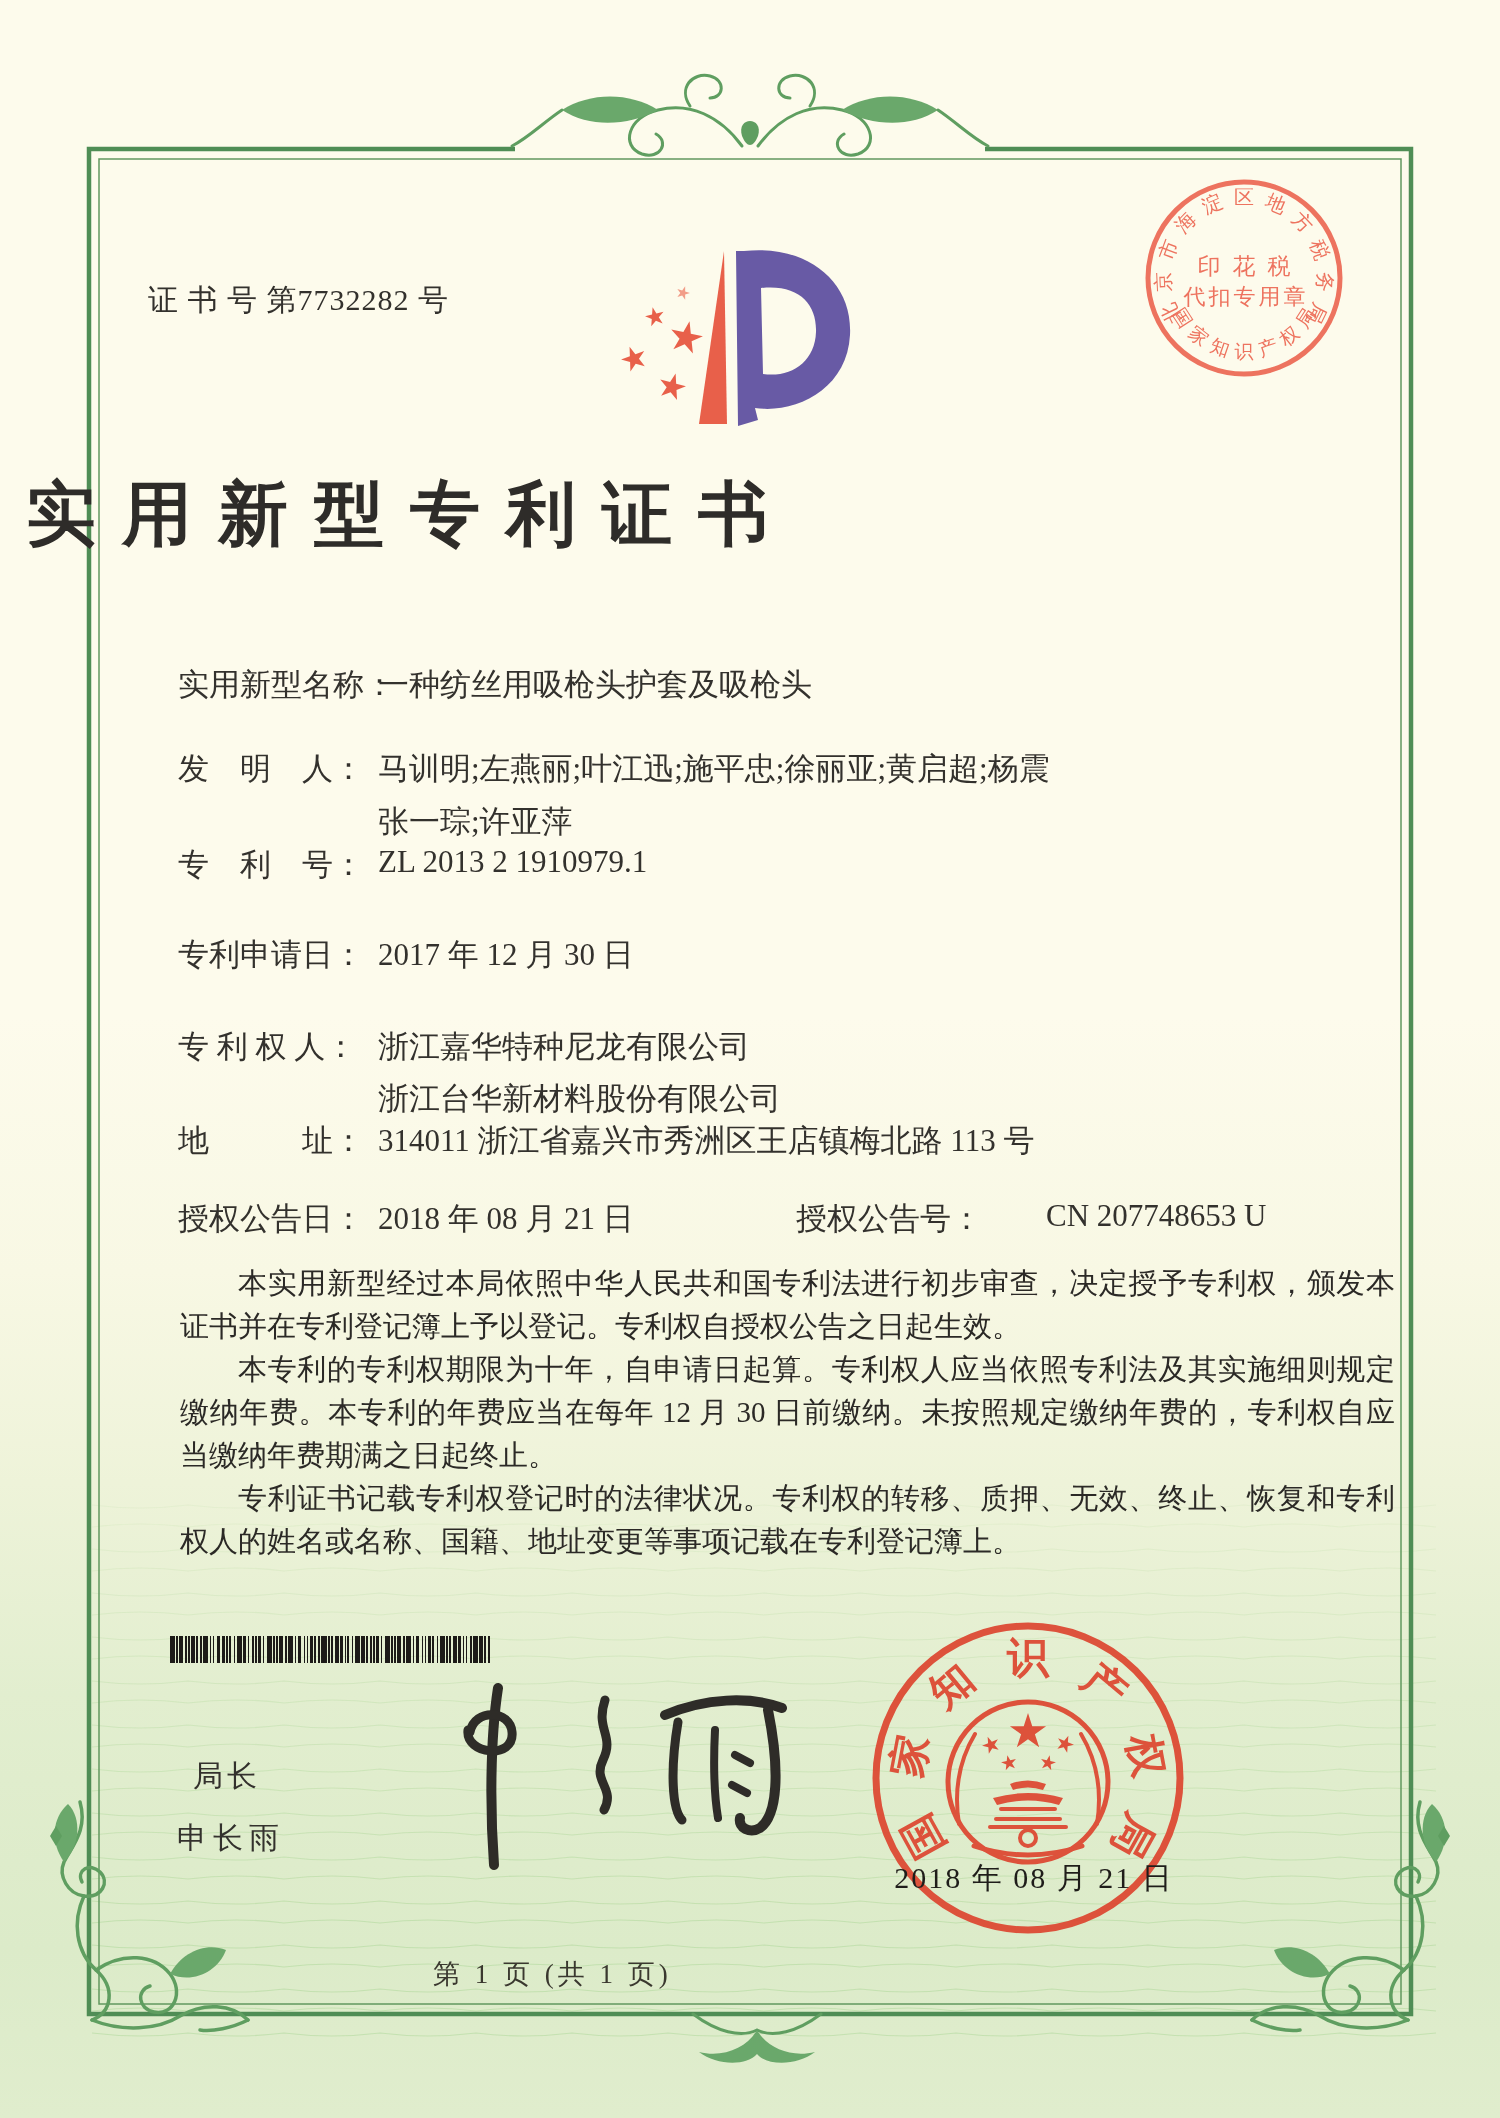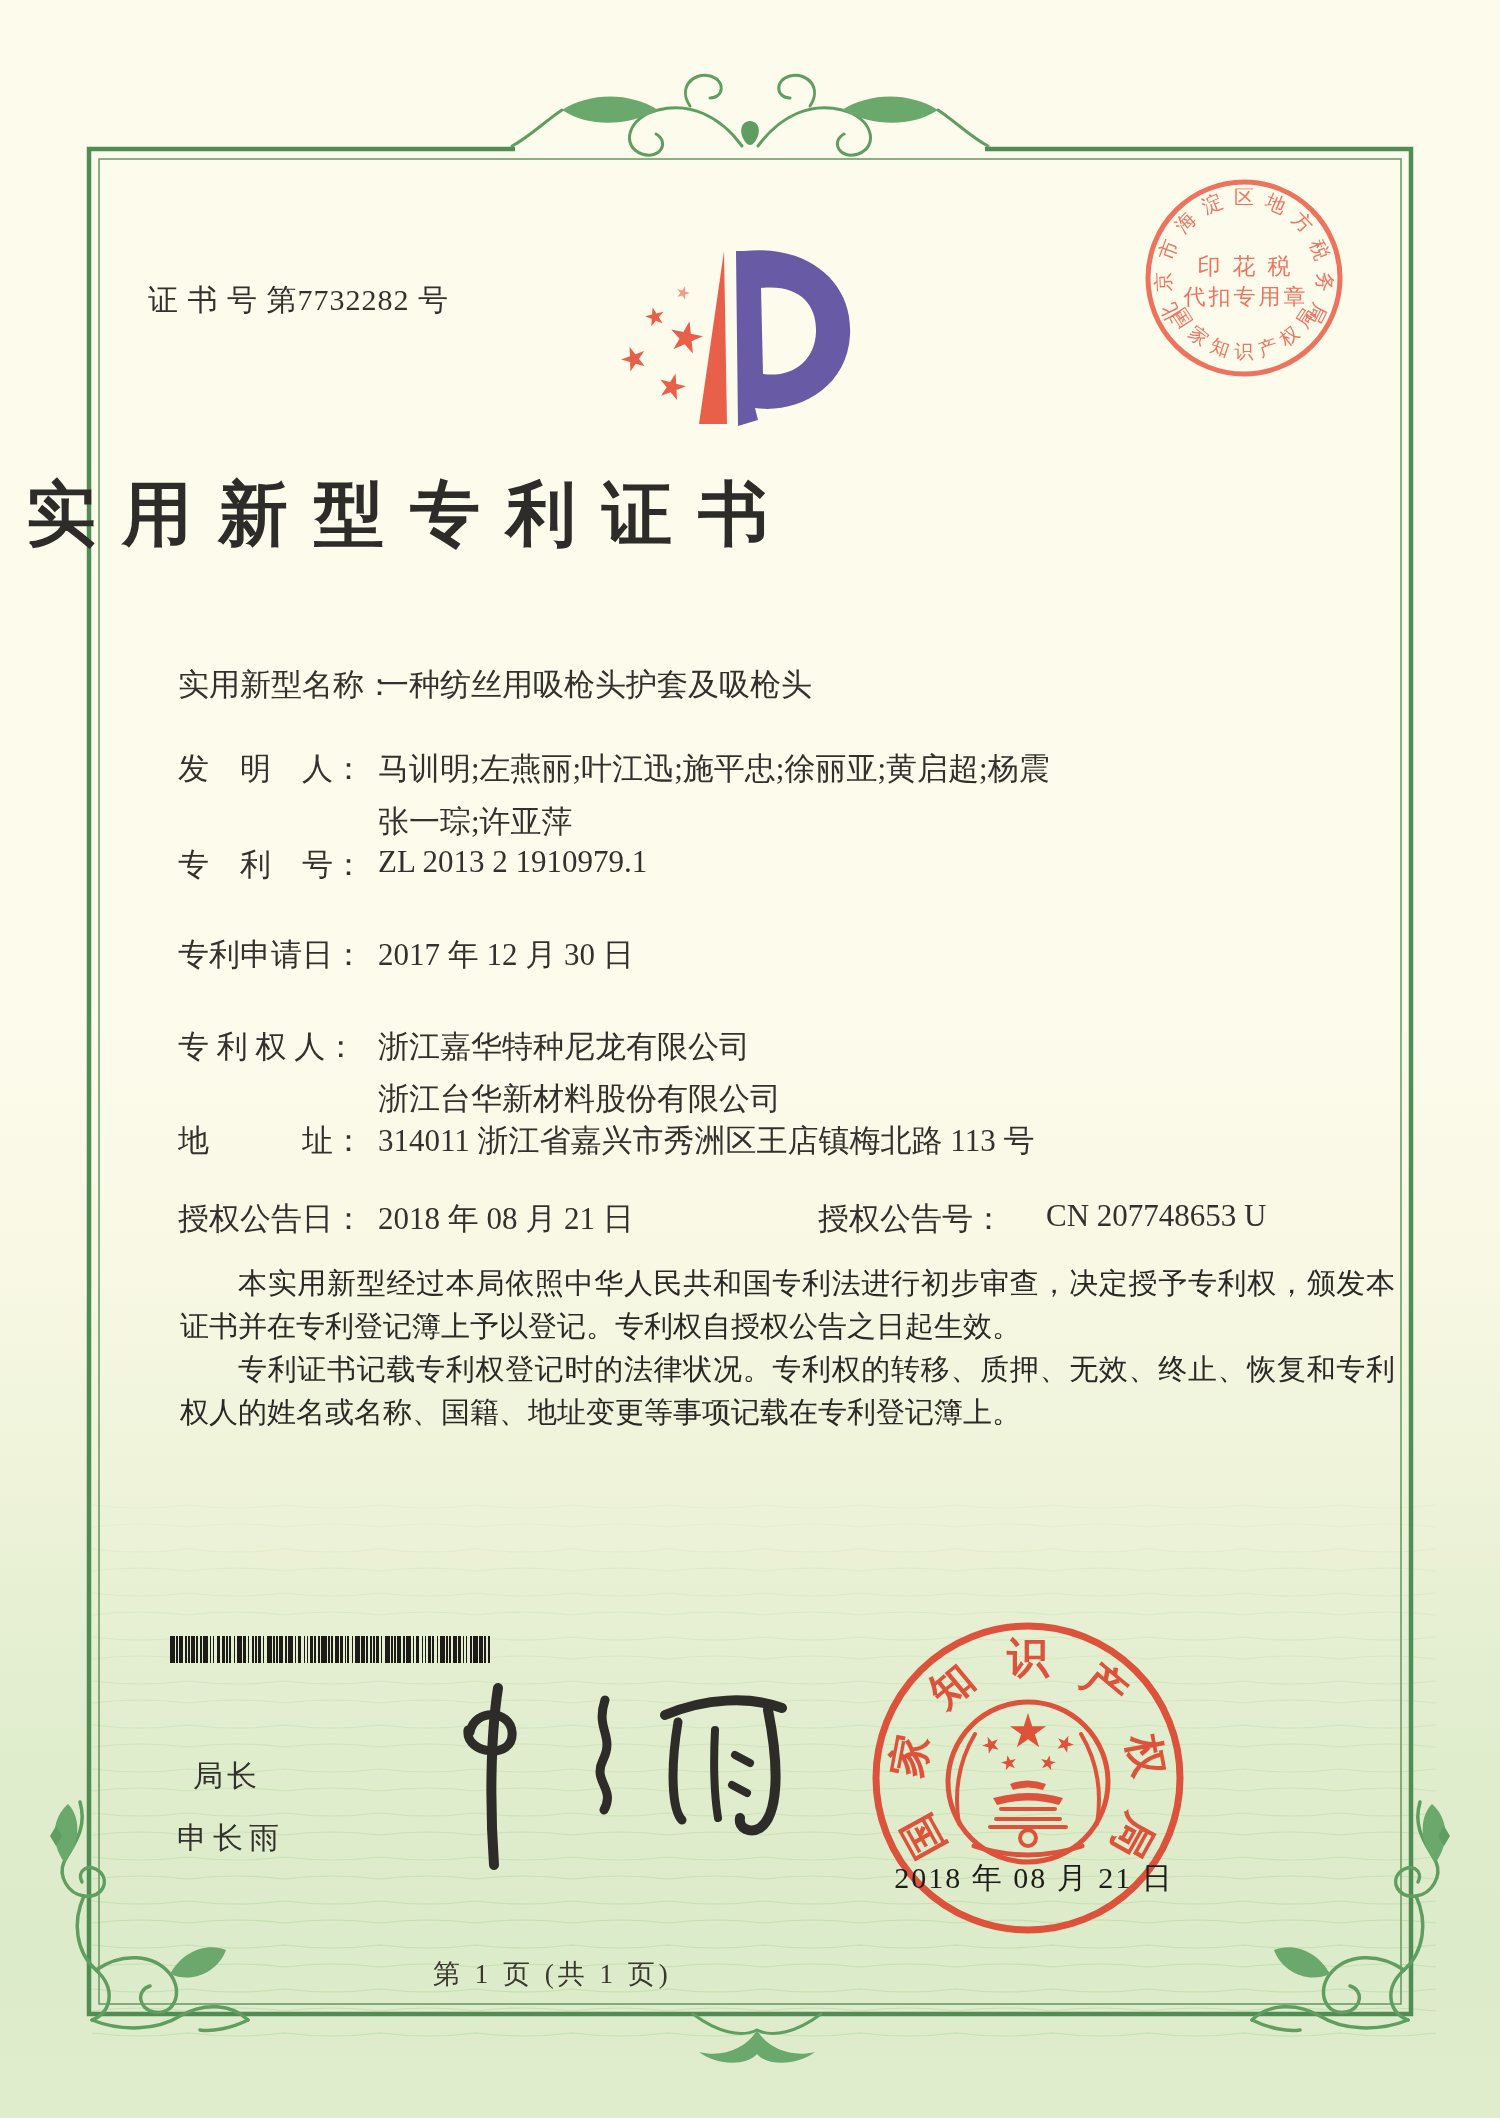--- a/index.html
+++ b/index.html
@@ -159,25 +159,26 @@
 
   <div class="abs row-label" style="top:1026px">专 利 权 人：</div>
   <div class="abs row-value" style="top:1026px">浙江嘉华特种尼龙有限公司</div>
   <div class="abs row-value" style="top:1078px">浙江台华新材料股份有限公司</div>
 
   <div class="abs row-label" style="top:1120px">地　　　址：</div>
   <div class="abs row-value" style="top:1120px">314011 浙江省嘉兴市秀洲区王店镇梅北路 113 号</div>
 
   <div class="abs row-label" style="top:1198px">授权公告日：</div>
   <div class="abs row-value" style="top:1198px">2018 年 08 月 21 日</div>
-  <div class="abs" style="left:818px;top:1198px;font-size:31px;white-space:pre">授权公告号：</div>
+  <div class="abs" style="left:796px;top:1198px;font-size:31px;white-space:pre">授权公告号：</div>
   <div class="abs" style="left:1046px;top:1198px;font-size:31px;white-space:pre">CN 207748653 U</div>
 
   <div class="abs" id="paras">
     <p>本实用新型经过本局依照中华人民共和国专利法进行初步审查，决定授予专利权，颁发本证书并在专利登记簿上予以登记。专利权自授权公告之日起生效。</p>
+    <p>本专利的专利权期限为十年，自申请日起算。专利权人应当依照专利法及其实施细则规定缴纳年费。本专利的年费应当在每年 12 月 30 日前缴纳。未按照规定缴纳年费的，专利权自应当缴纳年费期满之日起终止。</p>
     <p>专利证书记载专利权登记时的法律状况。专利权的转移、质押、无效、终止、恢复和专利权人的姓名或名称、国籍、地址变更等事项记载在专利登记簿上。</p>
   </div>
 
   <div class="abs" id="barcode">
       <span style="width: 5.1px; margin-right: 1.3px;"></span>
       <span style="width: 1.7px; margin-right: 1.3px;"></span>
       <span style="width: 3.4px; margin-right: 2.6px;"></span>
       <span style="width: 1.7px; margin-right: 1.3px;"></span>
       <span style="width: 1.7px; margin-right: 1.3px;"></span>
       <span style="width: 3.4px; margin-right: 1.3px;"></span>

